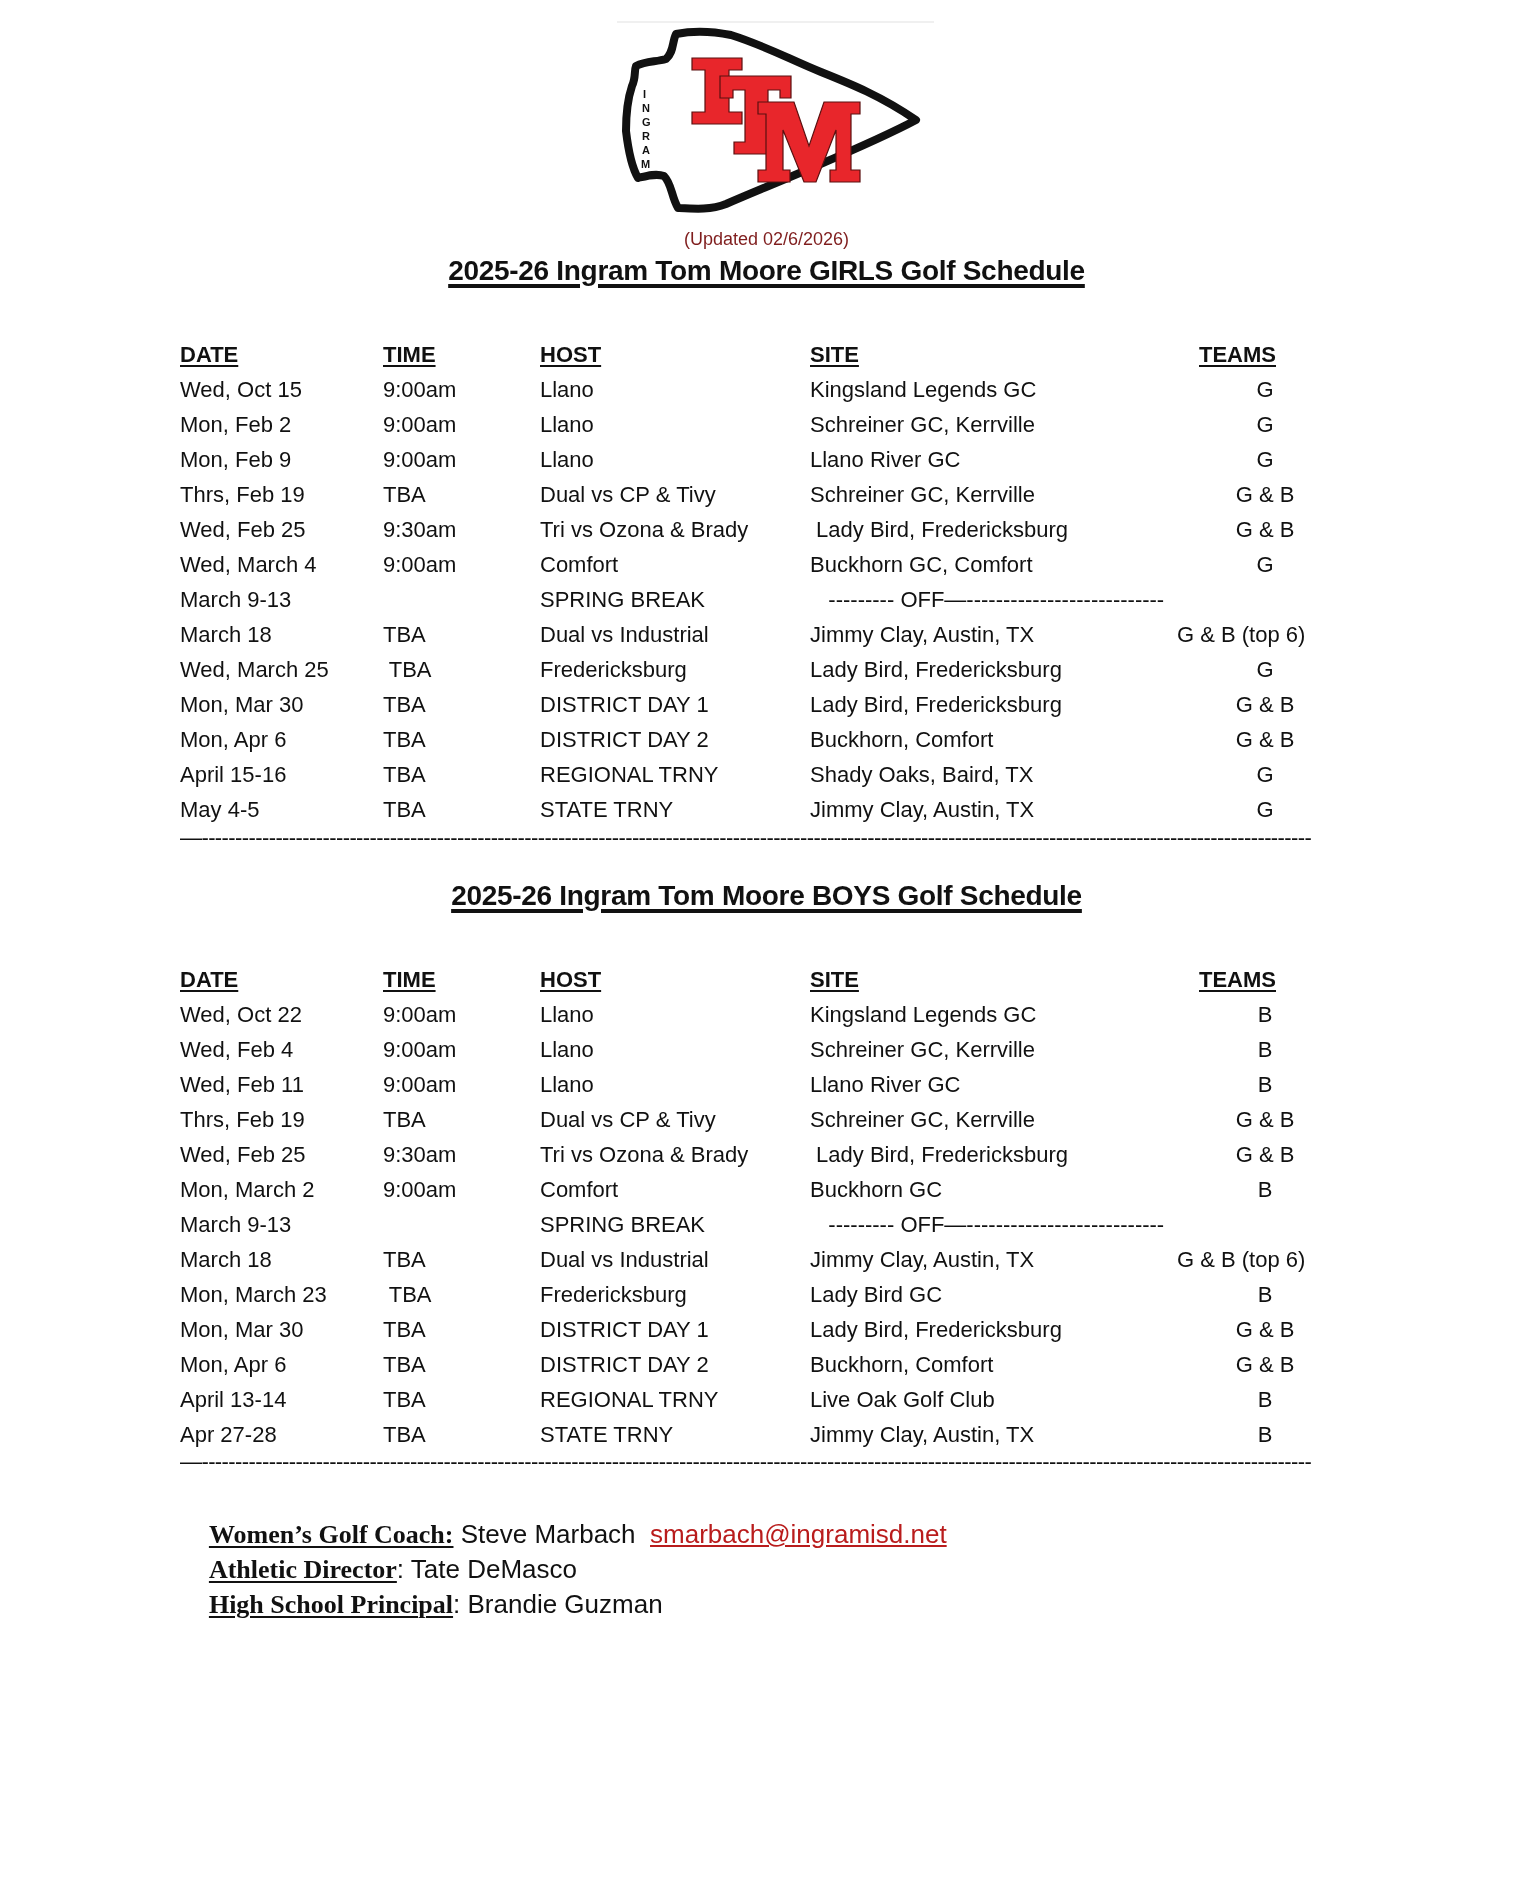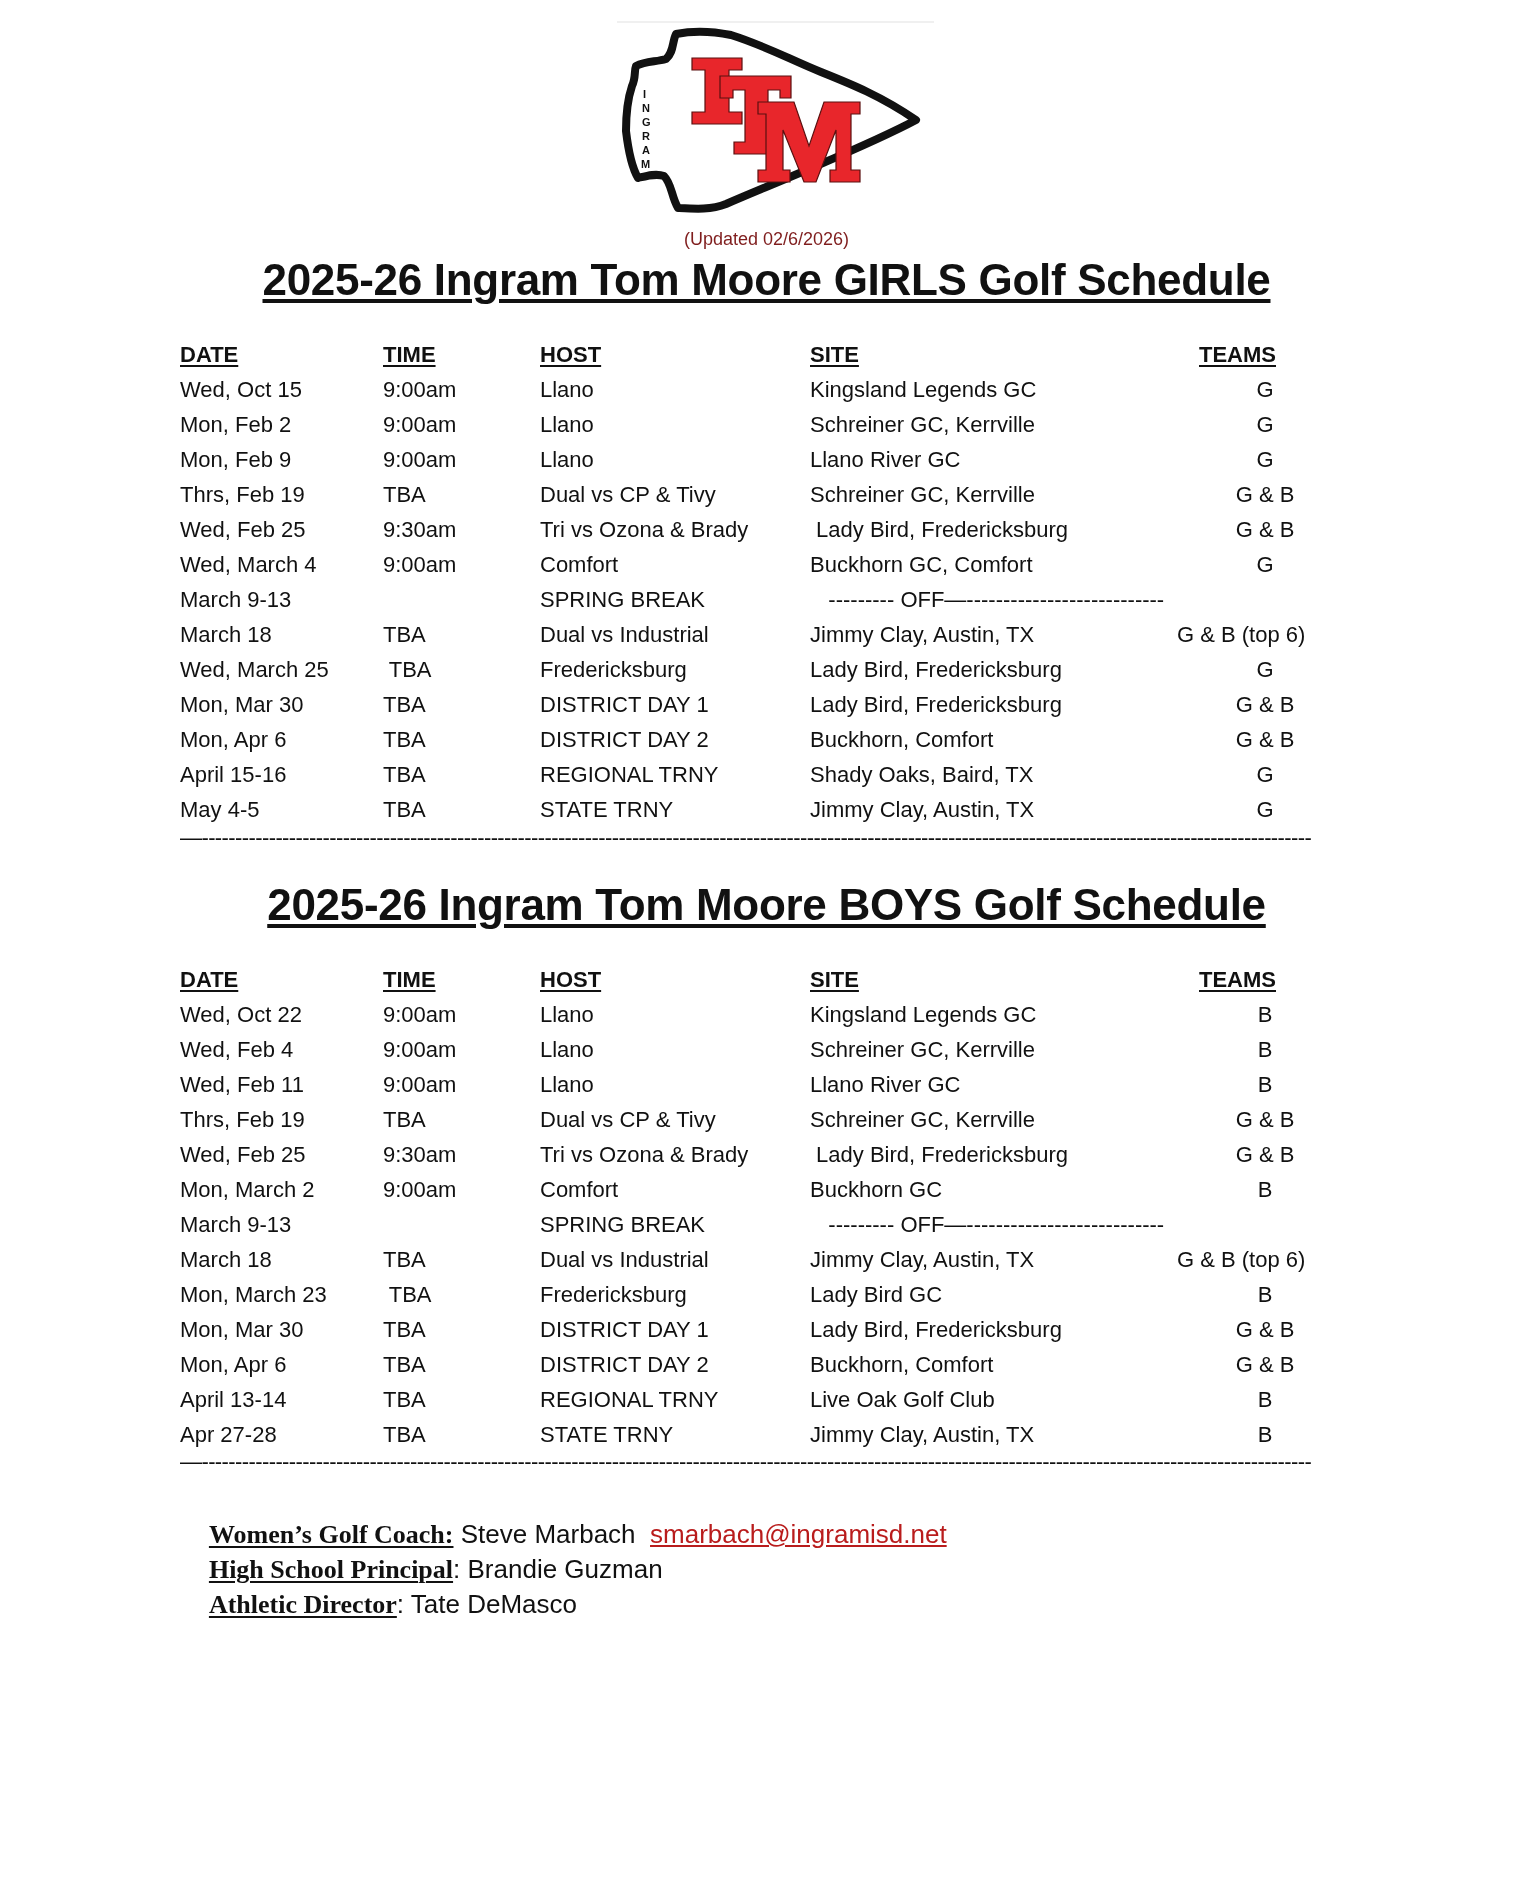--- a/index.html
+++ b/index.html
@@ -1,21 +1,21 @@
 <!DOCTYPE html>
 <html><head>
   <meta charset="utf-8">
   <style>
     html, body { margin: 0; padding: 0; background: #ffffff; }
     body { width: 1533px; height: 1900px; position: relative; overflow: hidden;
            font-family: "Liberation Sans", sans-serif; color: #111111; }
     .logo-rule { position: absolute; left: 617px; top: 21px; width: 317px; height: 2px; background: #f0f0f0; }
     .logo { position: absolute; left: 616px; top: 26px; width: 316px; height: 190px; }
     .updated { position: absolute; left: 0; width: 100%; top: 229px; text-align: center; font-size: 18px; color: #7f1d1d; }
-    .title { position: absolute; left: 0; width: 100%; text-align: center; font-size: 44px; font-weight: bold;
+    .title { position: absolute; left: 0; width: 100%; text-align: center; font-size: 28px; font-weight: bold;
              text-decoration: underline; text-decoration-thickness: 4px; text-underline-offset: 4px; letter-spacing: -0.3px; }
     .title.girls { top: 255px; }
     .title.boys { top: 880px; }
     .sched { position: absolute; left: 180px; width: 1180px; }
     .sched.girls { top: 337px; }
     .sched.boys { top: 962px; }
     .row { position: relative; height: 35px; font-size: 22px; line-height: 35px; white-space: pre; }
     .cell { position: absolute; top: 0; }
     .c-date { left: 0; }
     .c-time { left: 203px; }
@@ -112,18 +112,18 @@
     </div>
 </div>
 
 <div class="divider d2">—---------------------------------------------------------------------------------------------------------------------------------------------------------------------</div>
 
 <div class="contacts">
   <div class="contact">
     <span class="lbl">Women’s Golf Coach:</span><span> </span><span>Steve Marbach  </span><a>smarbach@ingramisd.net</a>
   </div>
   <div class="contact">
-    <span class="lbl">High School Principal</span><span>: </span><span>Brandie Guzman</span>
+    <span class="lbl">Athletic Director</span><span>: </span><span>Tate DeMasco</span>
   </div>
   <div class="contact">
-    <span class="lbl">Athletic Director</span><span>: </span><span>Tate DeMasco</span>
+    <span class="lbl">High School Principal</span><span>: </span><span>Brandie Guzman</span>
   </div>
 </div>
 
 </body></html>

